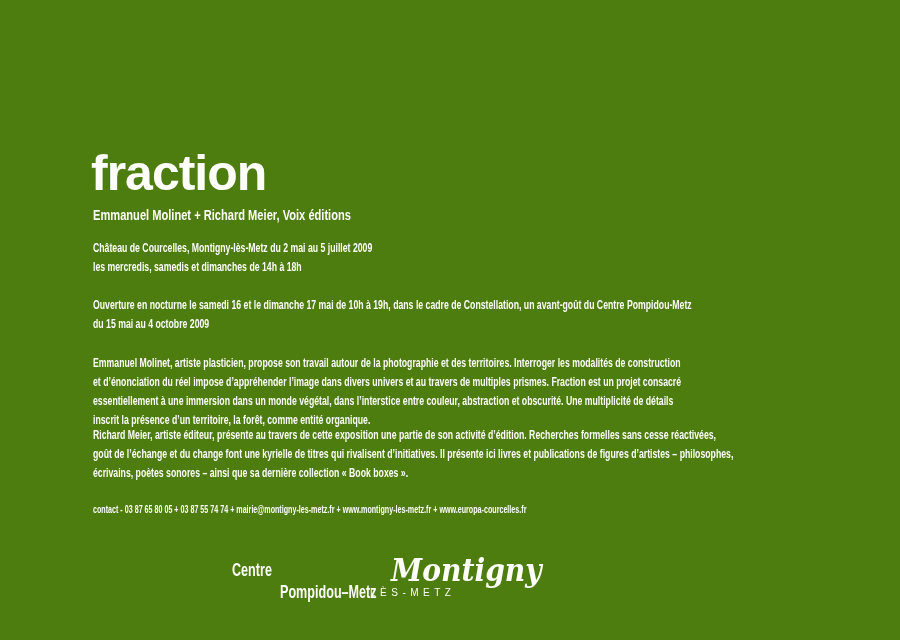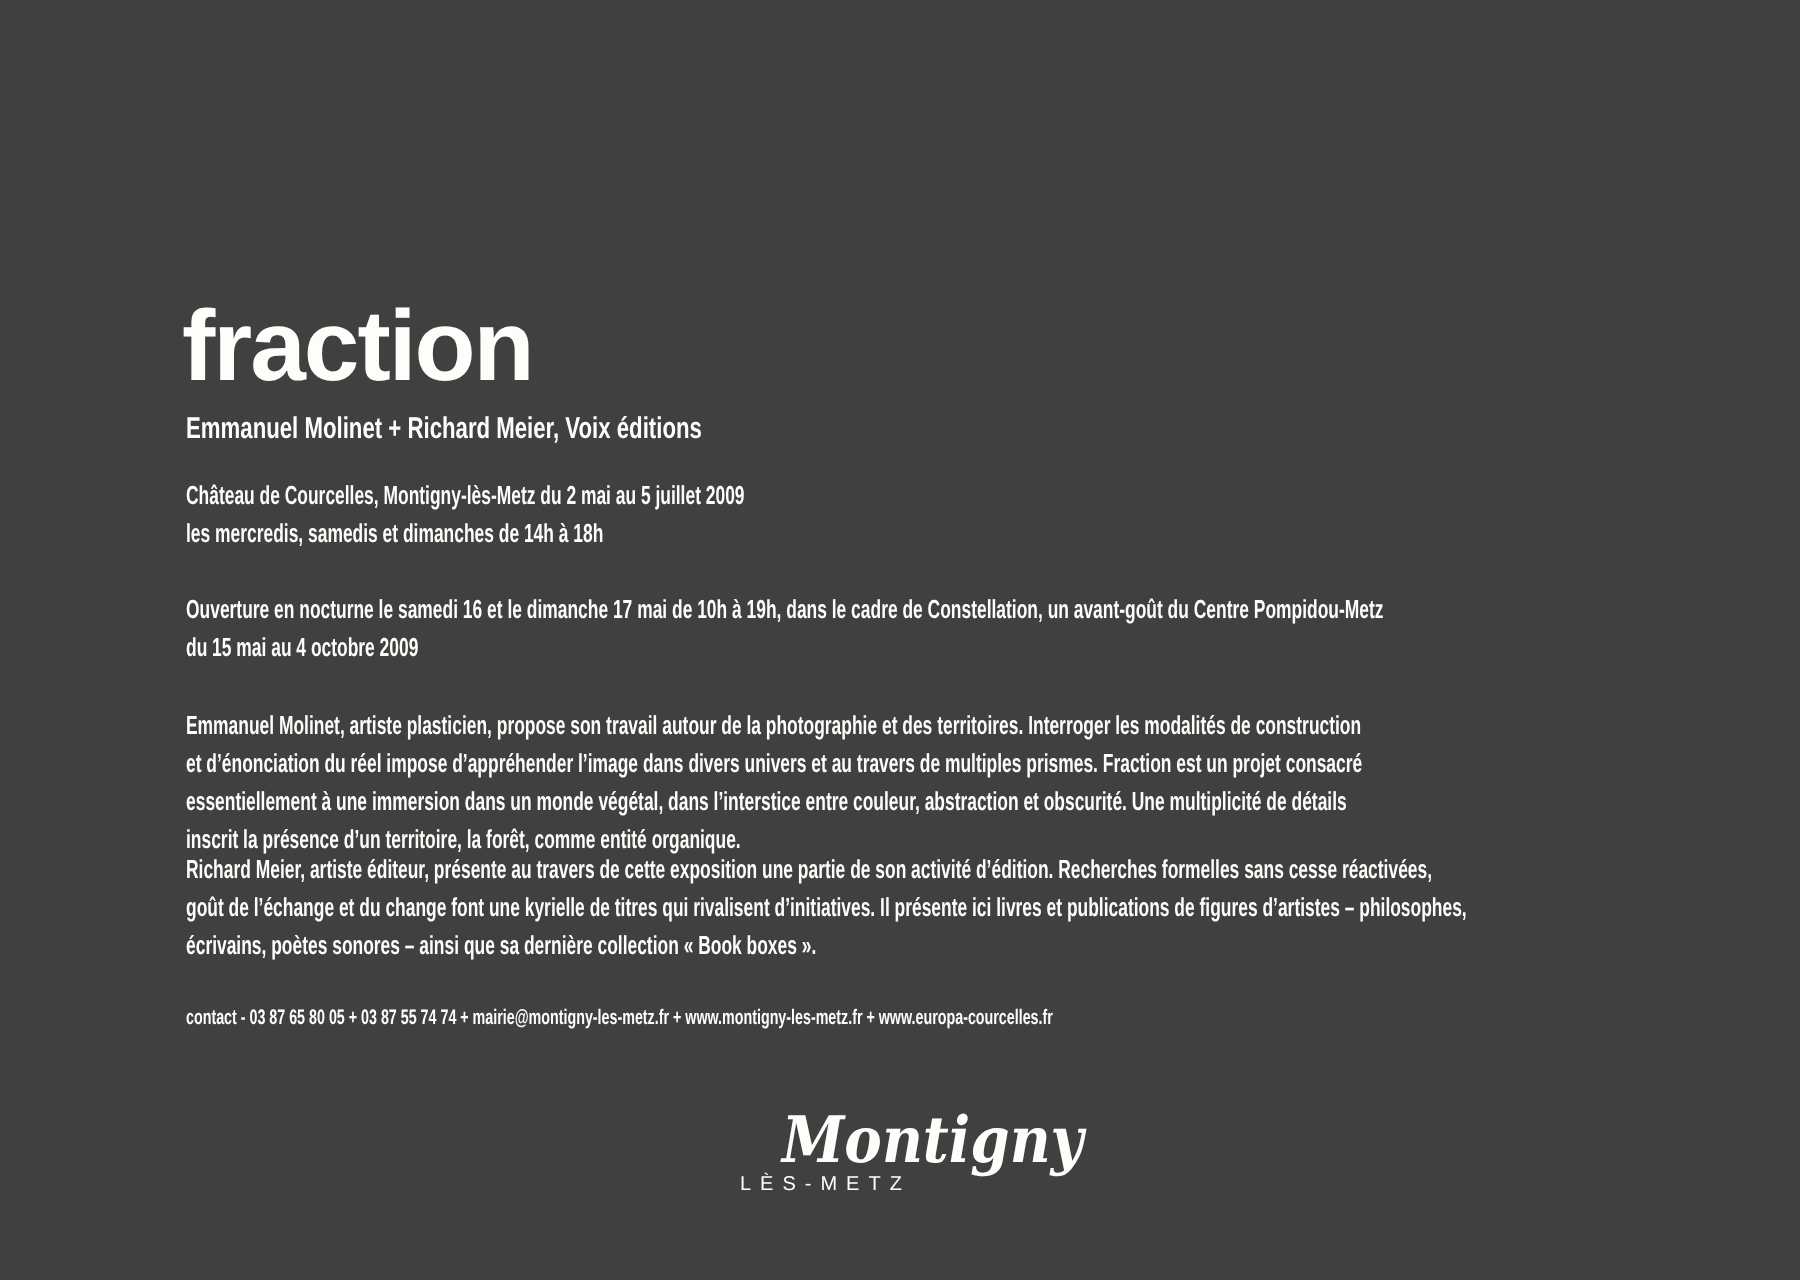--- a/index.html
+++ b/index.html
@@ -1,20 +1,20 @@
 <!DOCTYPE html>
 <html><head>
 <meta charset="utf-8">
 <style>
   html, body { margin: 0; padding: 0; background: #1b1b1b; }
   .canvas {
     position: relative;
     width: 900px;
     height: 640px;
-    background: #404040;
+    background: #4d7c0f;
     overflow: hidden;
     font-family: "Liberation Sans", sans-serif;
     color: #fdfdfa;
   }
   .abs { position: absolute; transform-origin: 0 0; }
 
   .title {
     left: 91px; top: 147px;
     margin: 0;
     font-size: 50px; line-height: 52px;
@@ -109,19 +109,23 @@
 essentiellement à une immersion dans un monde végétal, dans l’interstice entre couleur, abstraction et obscurité. Une multiplicité de détails
 inscrit la présence d’un territoire, la forêt, comme entité organique.</div>
 
   <div class="abs block meier">Richard Meier, artiste éditeur, présente au travers de cette exposition une partie de son activité d’édition. Recherches formelles sans cesse réactivées,
 goût de l’échange et du change font une kyrielle de titres qui rivalisent d’initiatives. Il présente ici livres et publications de figures d’artistes – philosophes,
 écrivains, poètes sonores – ainsi que sa dernière collection « Book boxes ».</div>
 
   <div class="abs contact">contact - 03 87 65 80 05 + 03 87 55 74 74 + mairie@montigny-les-metz.fr + www.montigny-les-metz.fr + www.europa-courcelles.fr</div>
 
 
+  <div class="abs logo-pompidou">
+    <div class="cp-line cp-line1">Centre</div>
+    <div class="cp-line cp-line2">Pompidou–Metz</div>
+  </div>
 
   <div class="abs logo-montigny">
     <div class="mt-script">Montigny</div>
     <div class="mt-sub">LÈS-METZ</div>
   </div>
 
 </div>
 
 </body></html>

